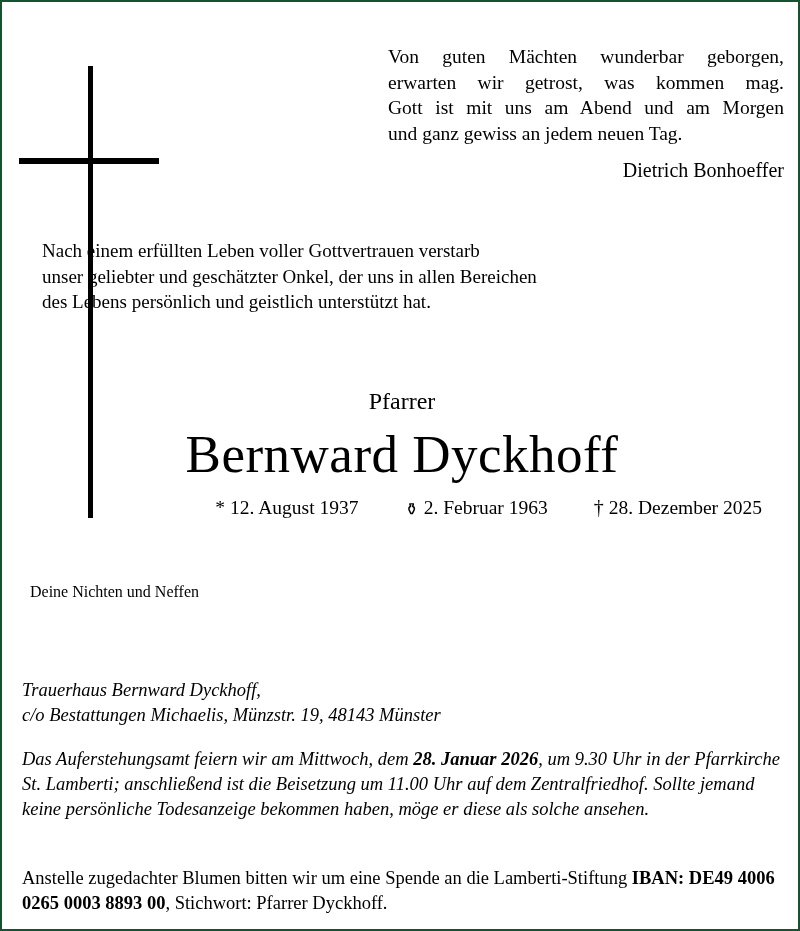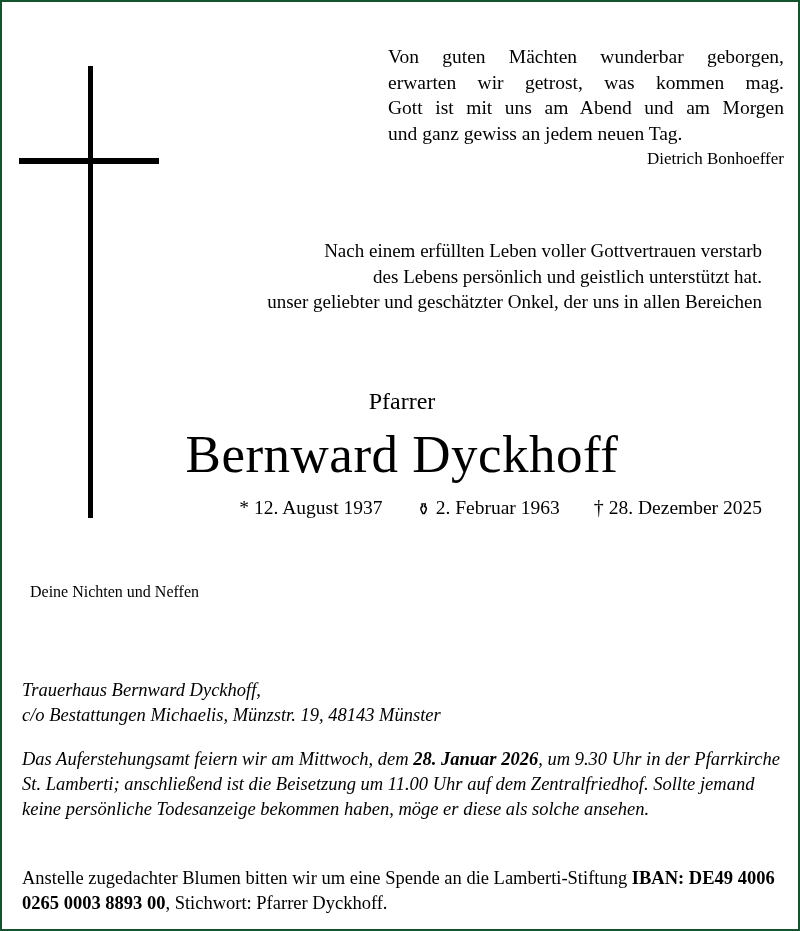--- a/index.html
+++ b/index.html
@@ -59,35 +59,35 @@
     text-align-last: justify;
   }
   .quote-line {
     display: block;
   }
   .quote-line.last {
     text-align-last: left;
   }
   .quote-author {
     display: block;
-    margin-top: 0;
+    margin-top: 12px;
     text-align: right;
     text-align-last: right;
-    font-size: 17px;
+    font-size: 20px;
   }
 
   
   .intro-block {
     position: absolute;
     left: 40px;
     top: 236px;
     width: 720px;
     font-size: 19px;
     line-height: 25.5px;
-    text-align: right;
+    text-align: left;
   }
   .intro-line { display: block; }
 
   
   .honorific {
     position: absolute;
     left: 40px;
     top: 383px;
     width: 720px;
     text-align: center;
@@ -114,21 +114,21 @@
     display: flex;
     justify-content: flex-end;
     align-items: baseline;
     font-size: 19.5px;
     line-height: 26px;
   }
   .date-item {
     white-space: nowrap;
   }
   .date-item + .date-item {
-    margin-left: 34px;
+    margin-left: 46px;
   }
   .date-symbol {
     display: inline-block;
     margin-right: 5px;
   }
   .sym-chalice {
     position: relative;
     top: 1px;
     font-size: 17px;
   }
@@ -175,22 +175,22 @@
   <div class="quote-block">
     <span class="quote-line">Von guten Mächten wunderbar geborgen,</span>
     <span class="quote-line">erwarten wir getrost, was kommen mag.</span>
     <span class="quote-line">Gott ist mit uns am Abend und am Morgen</span>
     <span class="quote-line last">und ganz gewiss an jedem neuen Tag.</span>
     <span class="quote-author">Dietrich Bonhoeffer</span>
   </div>
 
   <div class="intro-block">
     <span class="intro-line">Nach einem erfüllten Leben voller Gottvertrauen verstarb</span>
+    <span class="intro-line">unser geliebter und geschätzter Onkel, der uns in allen Bereichen</span>
     <span class="intro-line">des Lebens persönlich und geistlich unterstützt hat.</span>
-    <span class="intro-line">unser geliebter und geschätzter Onkel, der uns in allen Bereichen</span>
   </div>
 
   <div class="honorific">Pfarrer</div>
 
   <div class="deceased-name">Bernward Dyckhoff</div>
 
   <div class="dates-row">
     <span class="date-item">
       <span class="date-symbol">*</span><span>12. August 1937</span>
     </span>

